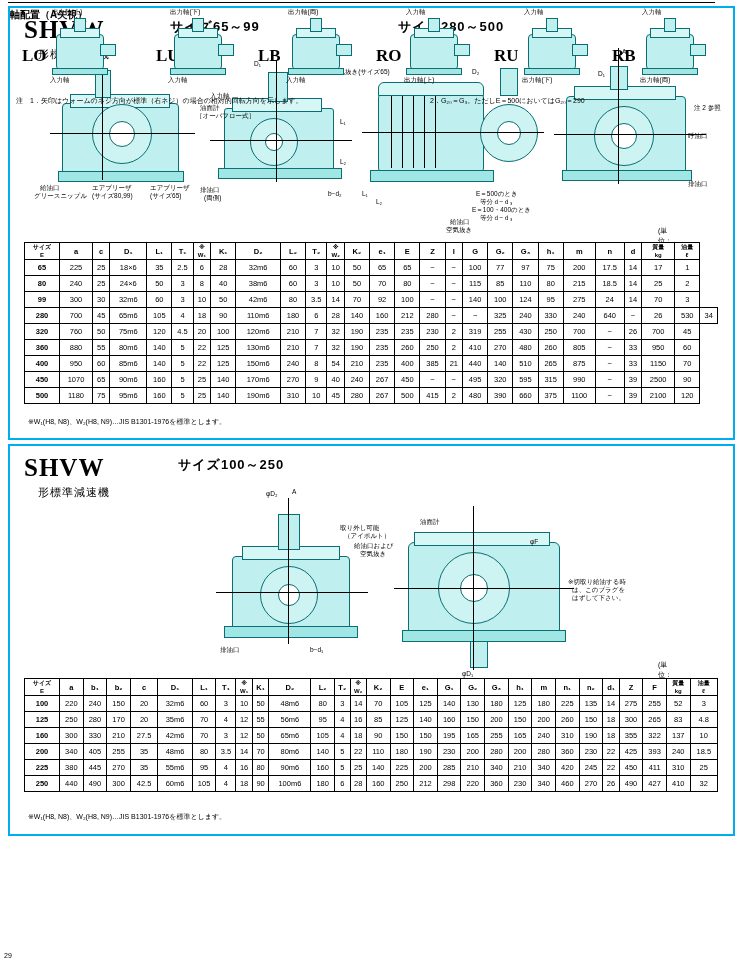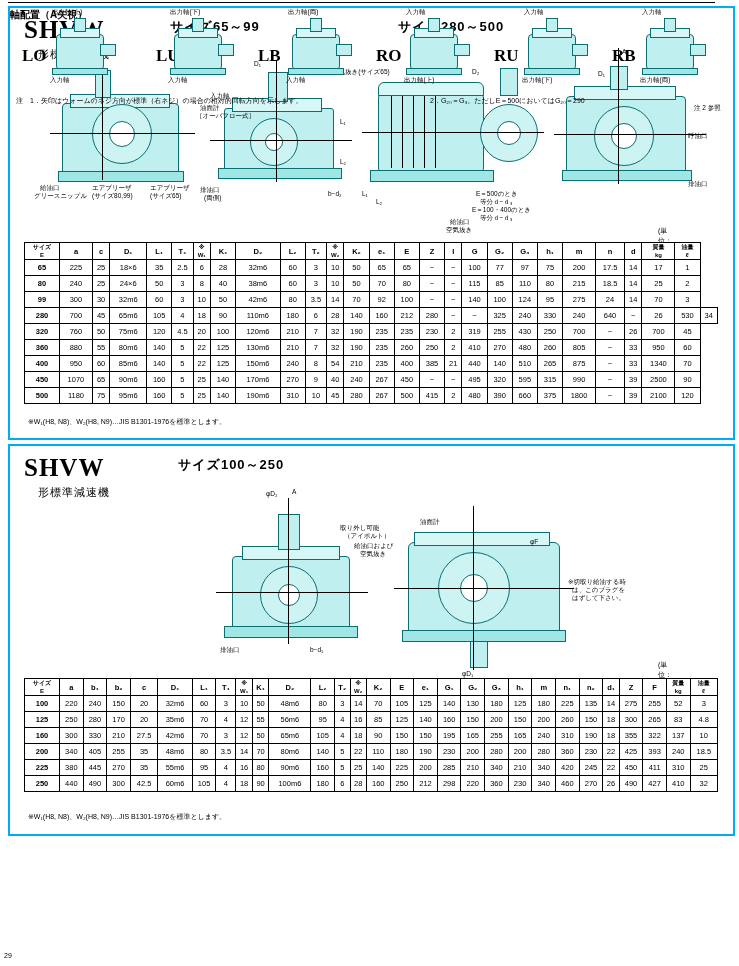--- a/index.html
+++ b/index.html
@@ -359,21 +359,21 @@
             <td>400</td>
             <td>385</td>
             <td>21</td>
             <td>440</td>
             <td>140</td>
             <td>510</td>
             <td>265</td>
             <td>875</td>
             <td>−</td>
             <td>33</td>
-            <td>1340</td>
+            <td>1150</td>
             <td>70</td>
           </tr>
           <tr>
             <td class="sz">450</td>
             <td>1070</td>
             <td>65</td>
             <td>90m6</td>
             <td>160</td>
             <td>5</td>
             <td>25</td>
@@ -412,21 +412,21 @@
             <td>45</td>
             <td>280</td>
             <td>267</td>
             <td>500</td>
             <td>415</td>
             <td>2</td>
             <td>480</td>
             <td>390</td>
             <td>660</td>
             <td>375</td>
-            <td>1800</td>
+            <td>1100</td>
             <td>−</td>
             <td>39</td>
             <td>2100</td>
             <td>120</td>
           </tr>
         </tbody>
     </table>
 
     <div class="foot" style="left:18px;top:409px;">※W₁(H8, N8)、W₂(H8, N9)…JIS B1301-1976を標準とします。</div>
   </div>

